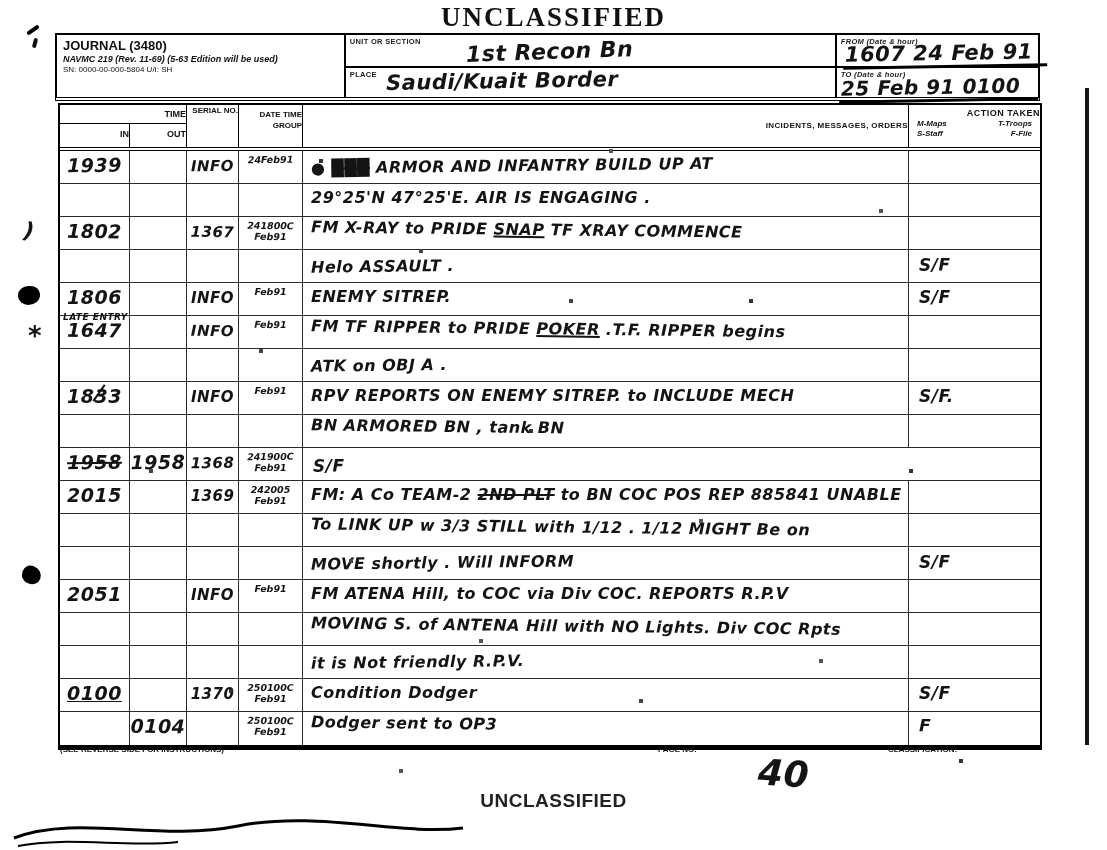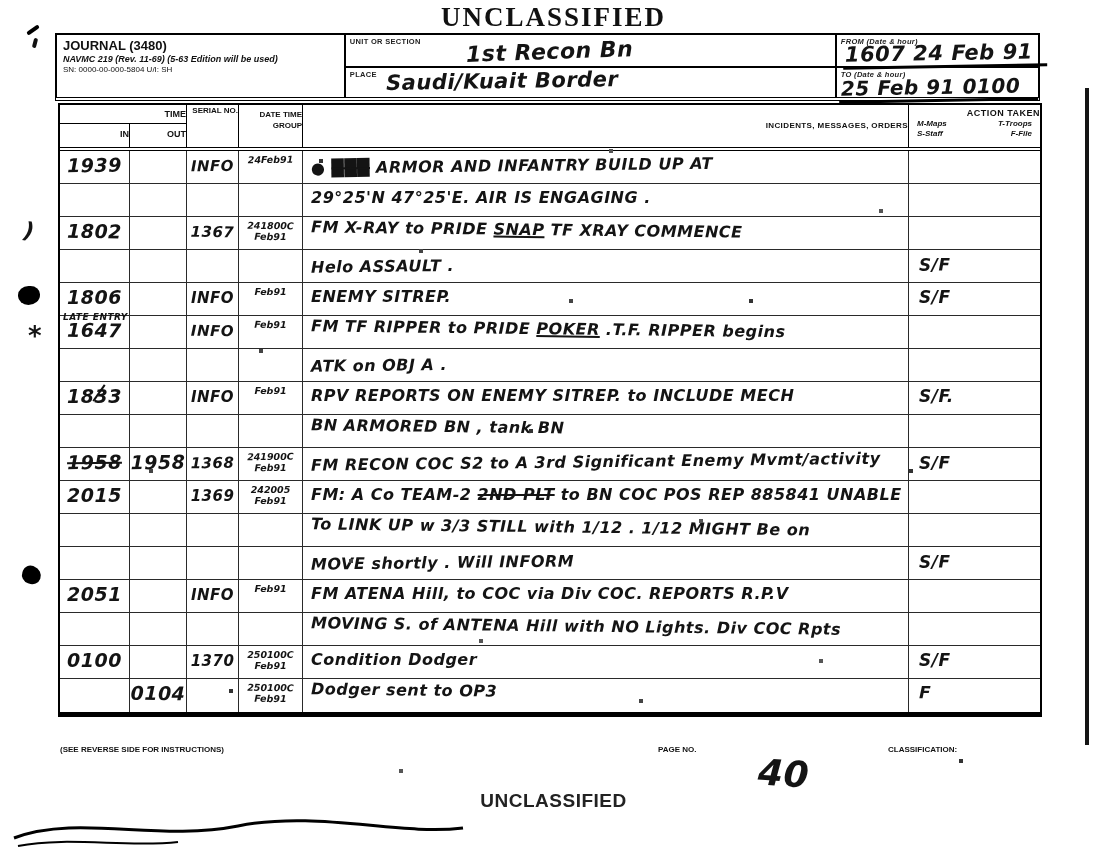--- a/index.html
+++ b/index.html
@@ -308,23 +308,20 @@
           </div>
           <div class="cell c-out">
             <span class="hw" style="transform: rotate(-0.7deg);">1958</span>
           </div>
           <div class="cell c-serial">
             <span class="hw" style="transform: rotate(-0.7deg);">1368</span>
           </div>
           <div class="cell c-dtg">
             <span class="hw" style="transform: rotate(-0.7deg);">241900C Feb91</span>
           </div>
-          <div class="cell c-msg">
-            <span class="hw" style="transform: rotate(-0.7deg);">FM RECON COC S2 to A 3rd Significant Enemy Mvmt/activity</span>
-          </div>
           <div class="cell c-action">
             <span class="hw" style="transform: rotate(-0.7deg);">S/F</span>
           </div>
         </div>
         <div class="trow">
           <div class="cell c-in">
             <span class="hw" style="transform: rotate(0deg);">2015</span>
           </div>
           <div class="cell c-out"></div>
           <div class="cell c-serial">
@@ -380,22 +377,32 @@
           <div class="cell c-in"></div>
           <div class="cell c-out"></div>
           <div class="cell c-serial"></div>
           <div class="cell c-dtg"></div>
           <div class="cell c-msg">
             <span class="hw" style="transform: rotate(0.7deg);">MOVING  S. of ANTENA Hill with NO Lights.  Div COC Rpts</span>
           </div>
           <div class="cell c-action"></div>
         </div>
         <div class="trow">
-          <div class="cell c-in">
-            <span class="hw" style="transform: rotate(0deg);">0100</span>
+          <div class="cell c-in"></div>
+          <div class="cell c-out"></div>
+          <div class="cell c-serial"></div>
+          <div class="cell c-dtg"></div>
+          <div class="cell c-msg">
+            <span class="hw" style="transform: rotate(-0.7deg);">it is Not friendly R.P.V.</span>
+          </div>
+          <div class="cell c-action"></div>
+        </div>
+        <div class="trow">
+          <div class="cell c-in">
+            <span class="hw" style="transform: rotate(0deg); text-decoration: underline;">0100</span>
           </div>
           <div class="cell c-out"></div>
           <div class="cell c-serial">
             <span class="hw" style="transform: rotate(0deg);">1370</span>
           </div>
           <div class="cell c-dtg">
             <span class="hw" style="transform: rotate(0deg);">250100C Feb91</span>
           </div>
           <div class="cell c-msg">
             <span class="hw" style="transform: rotate(0deg);">Condition  Dodger</span>

